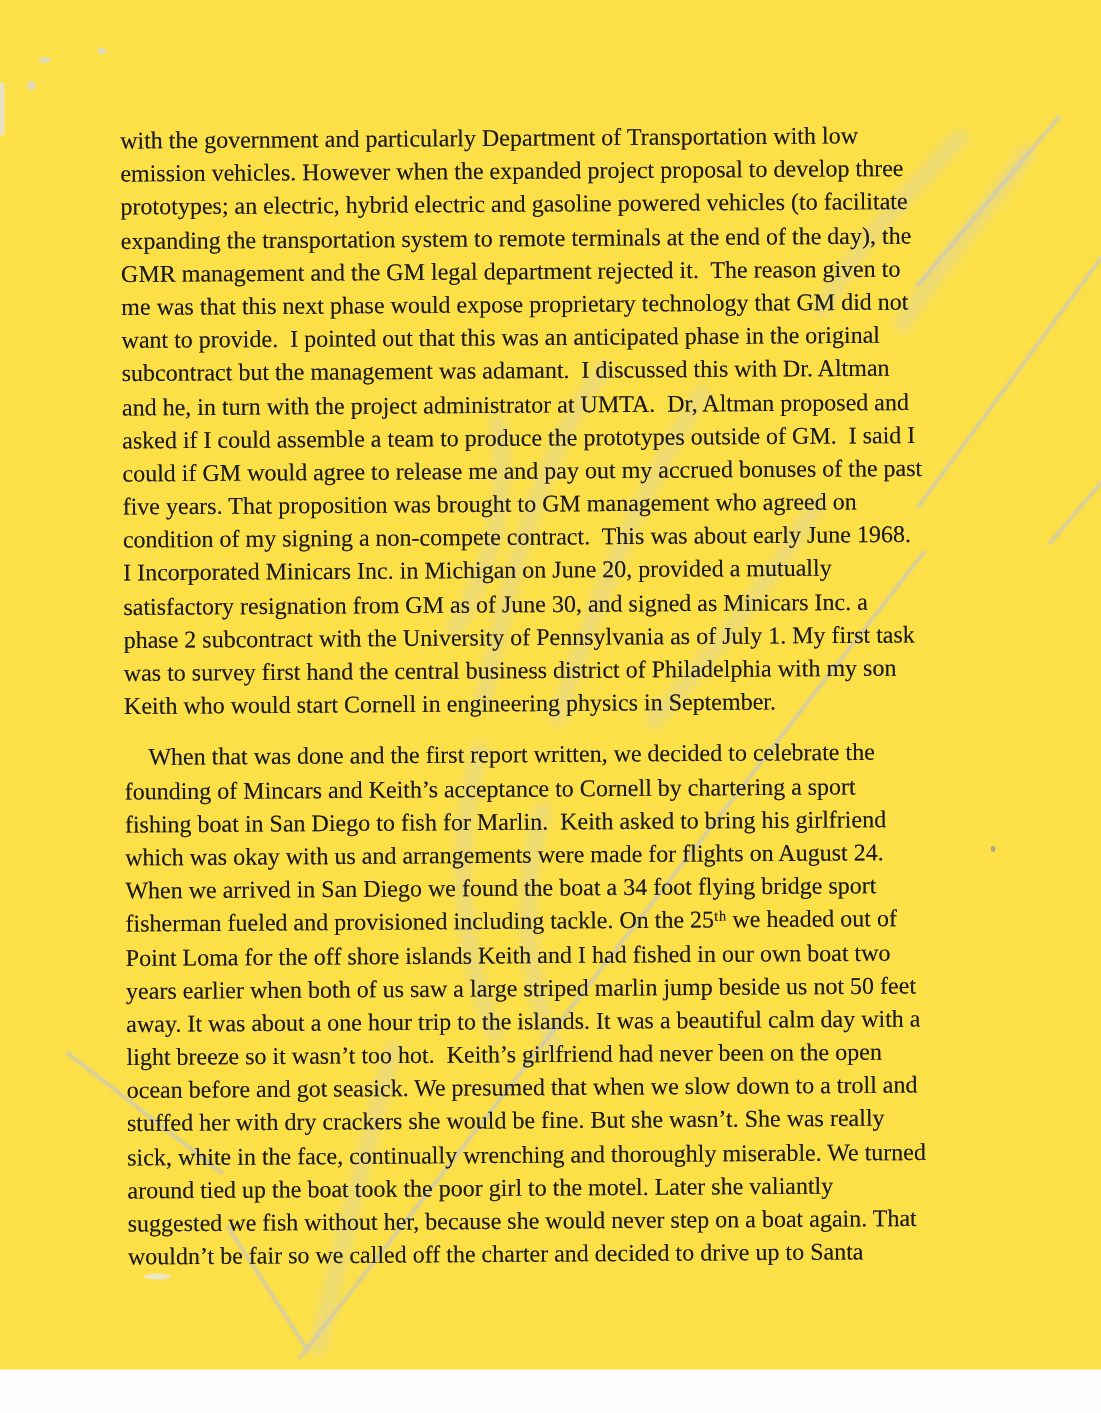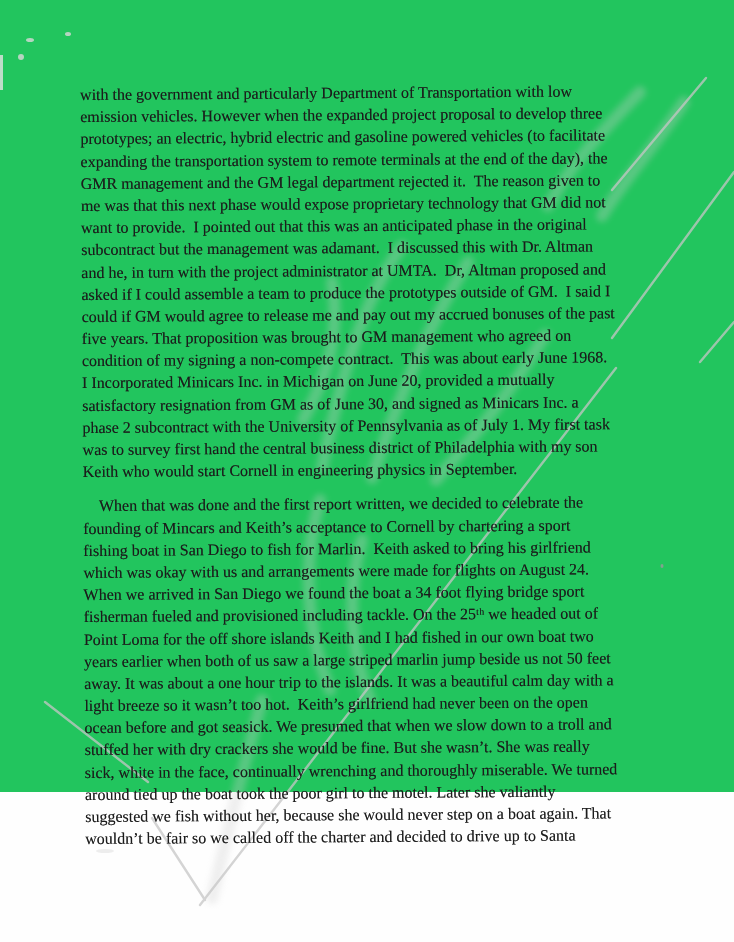--- a/index.html
+++ b/index.html
@@ -3,22 +3,22 @@
 <meta charset="utf-8">
 <style>
   html, body {
     margin: 0; padding: 0;
     width: 734px; height: 942px;
     overflow: hidden;
     background: #fefefe;
   }
   .page {
     position: relative;
-    width: 734px; height: 792px;
-    background: #22c55e;
+    width: 734px; height: 913px;
+    background: #fde047;
   }
   .artifacts {
     position: absolute;
     left: 0; top: 0;
     width: 734px; height: 942px;
     pointer-events: none;
   }
   .doc {
     position: absolute;
     left: 80px; top: 84px;

